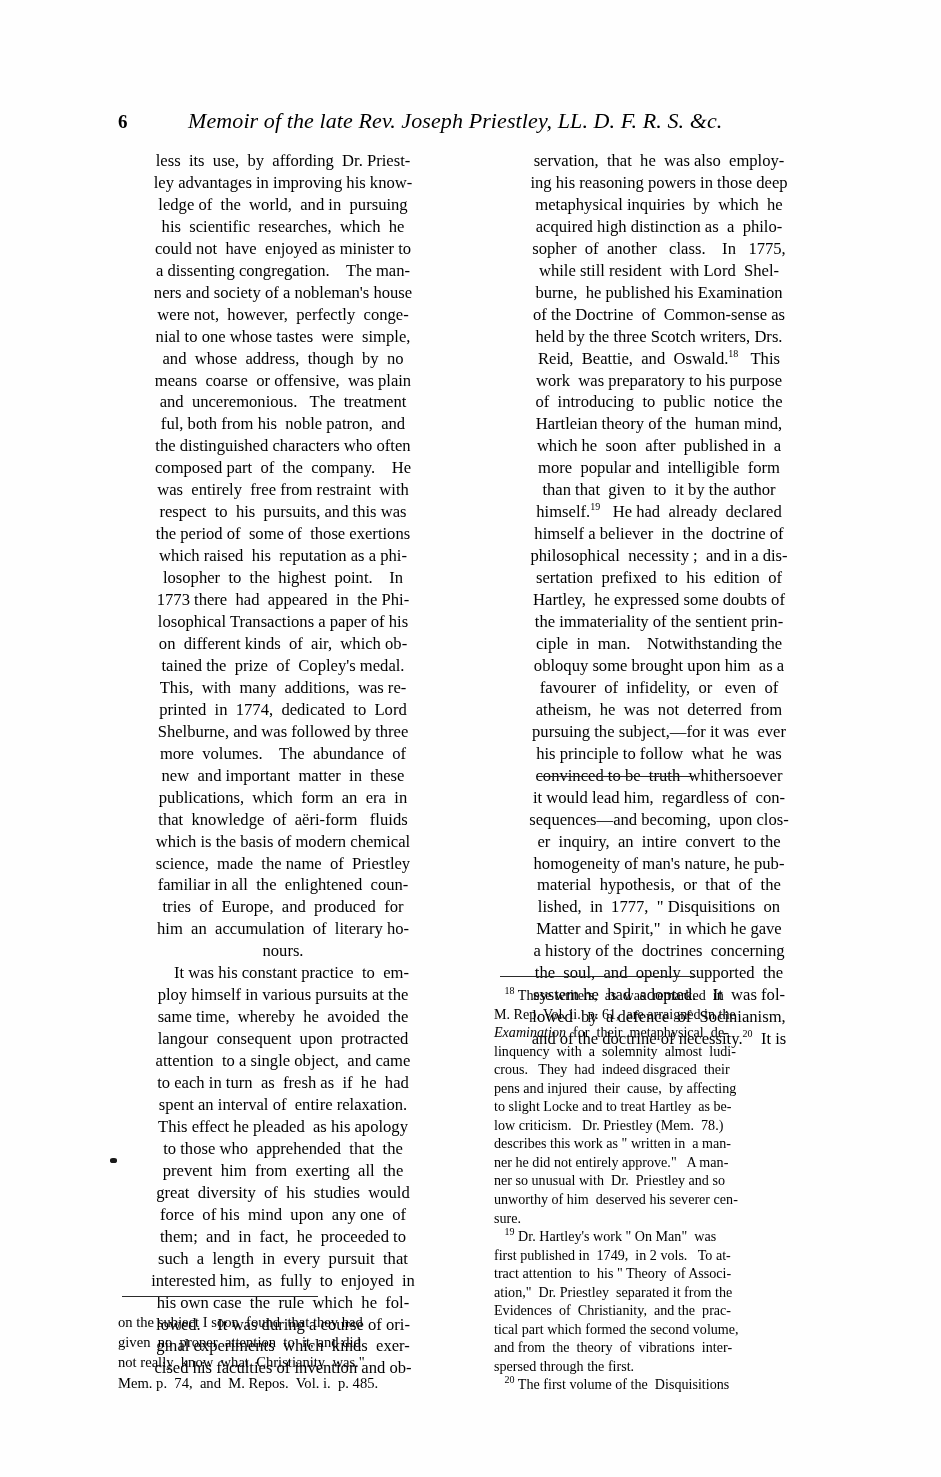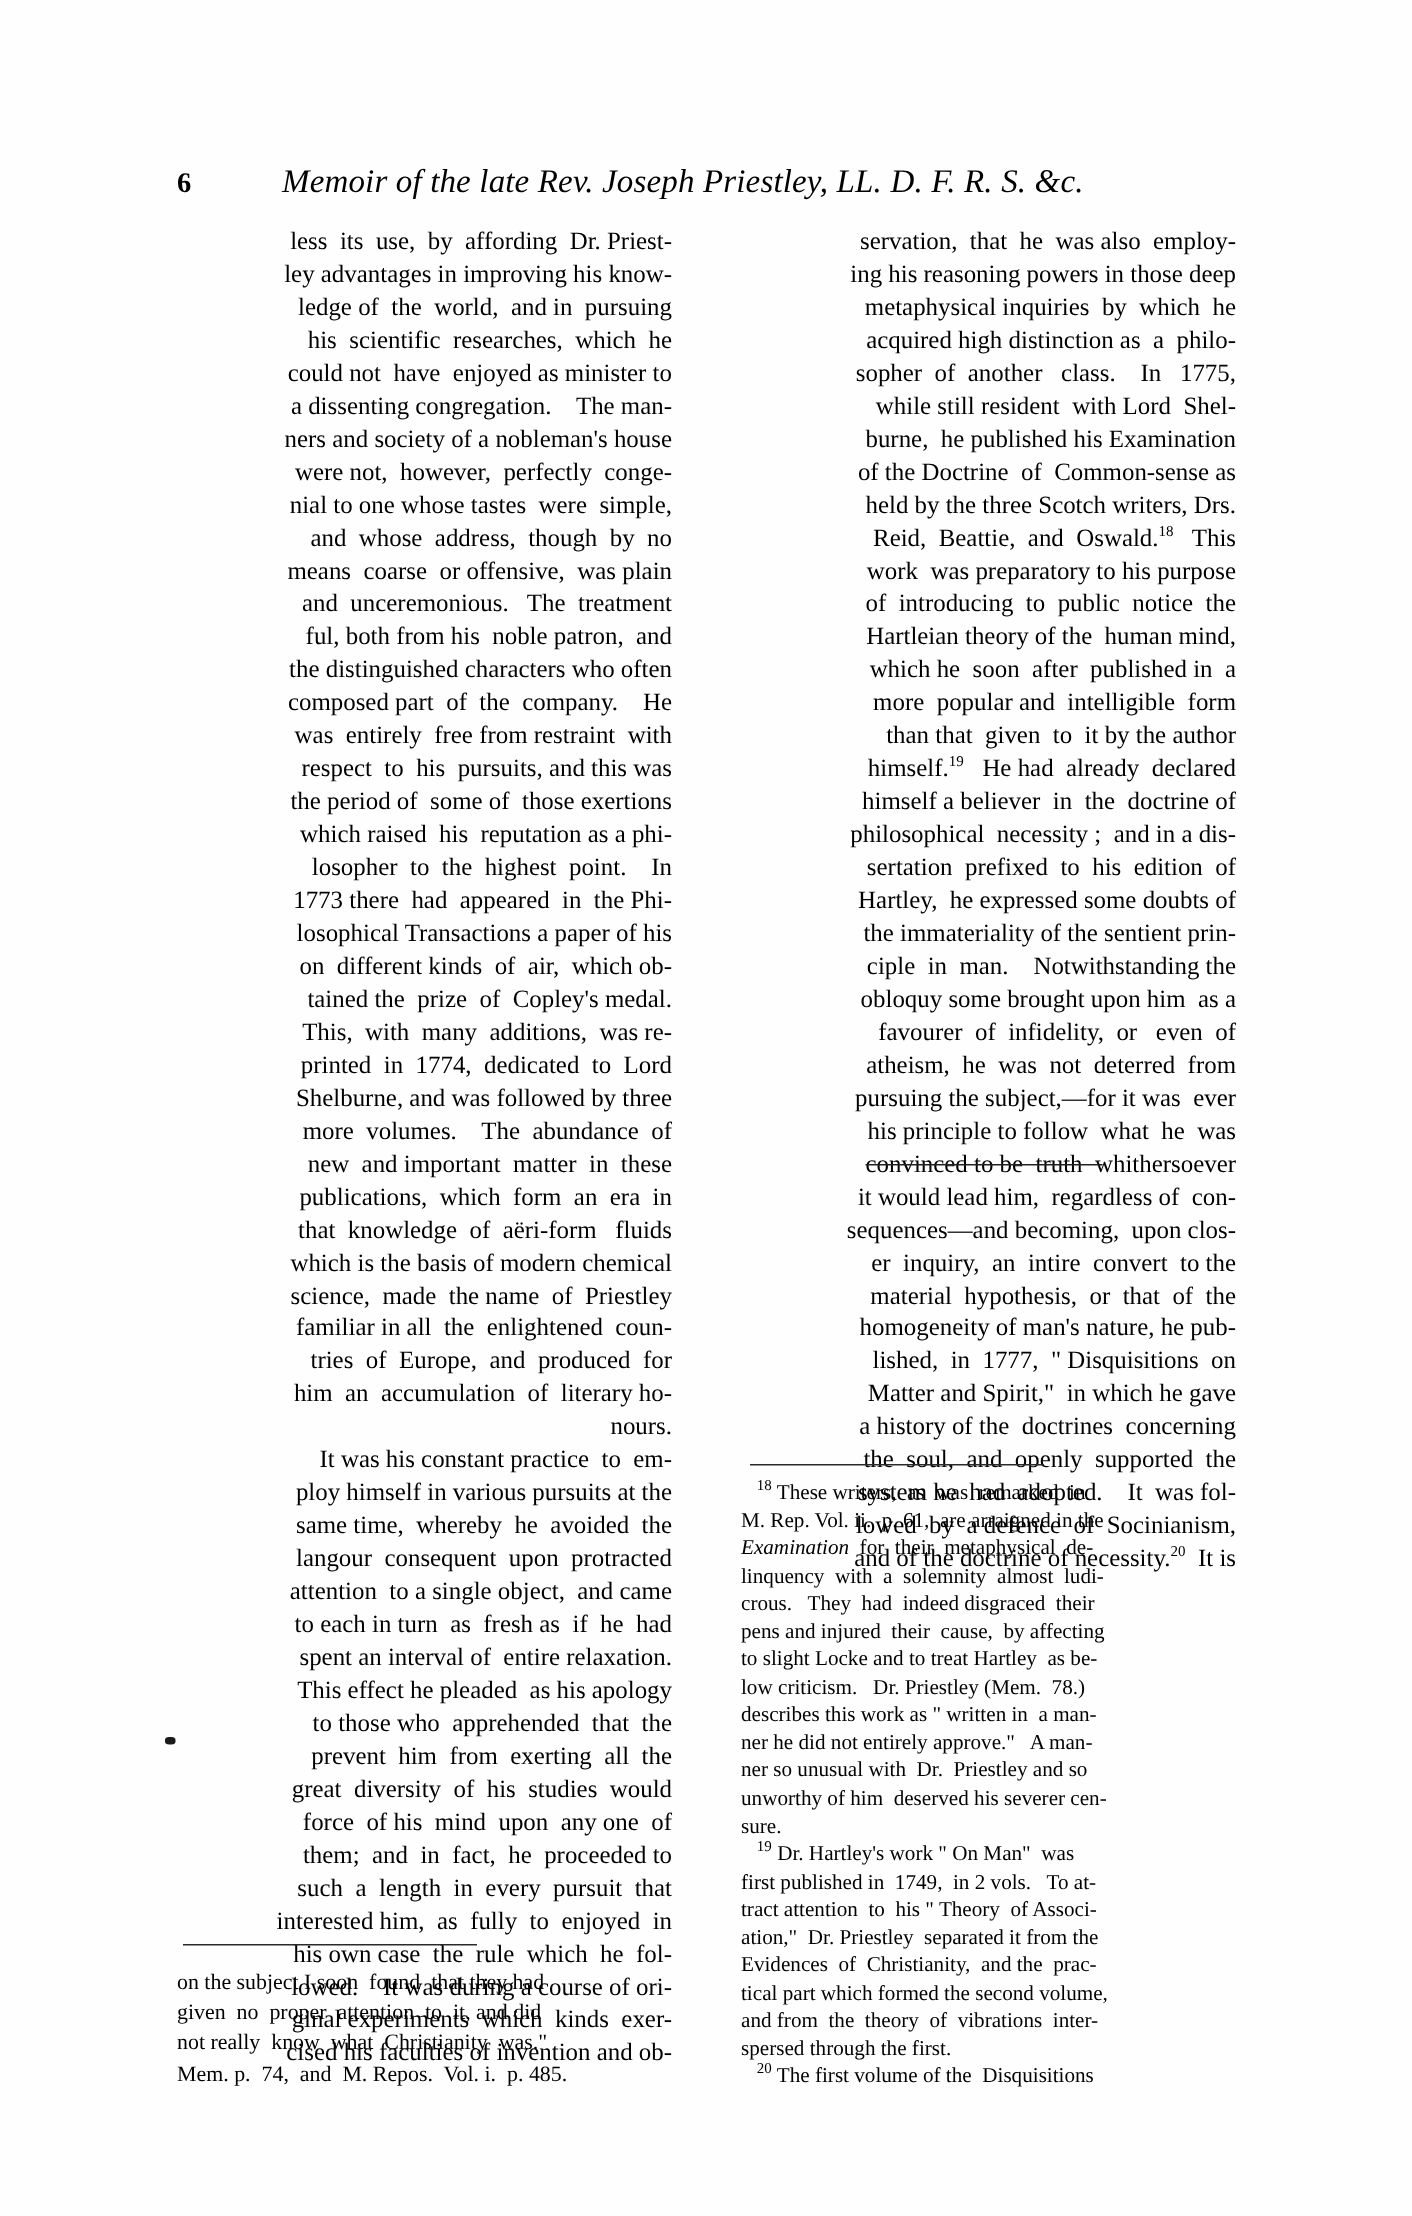--- a/index.html
+++ b/index.html
@@ -59,21 +59,21 @@
     position: absolute;
     top: 0;
     width: 330px;
   }
   .col-left  { left: 0px; }
   .col-right { left: 376px; }
 
   .body-text {
     font-size: 16.6px;
     line-height: 21.95px;
-    text-align: right;
+    text-align: center;
   }
   .body-text .ln {
     display: block;
     white-space: pre;
   }
   .indent { padding-left: 17px; }
 
   
   .ink-mark {
     position: absolute;
@@ -233,22 +233,22 @@
           <span class="ln">ciple  in  man.    Notwithstanding the</span>
           <span class="ln">obloquy some brought upon him  as a</span>
           <span class="ln">favourer  of  infidelity,  or   even  of</span>
           <span class="ln">atheism,  he  was  not  deterred  from</span>
           <span class="ln">pursuing the subject,—for it was  ever</span>
           <span class="ln">his principle to follow  what  he  was</span>
           <span class="ln"><span class="scan-strike">convinced to be  truth  whithersoever</span></span>
           <span class="ln">it would lead him,  regardless of  con-</span>
           <span class="ln">sequences—and becoming,  upon clos-</span>
           <span class="ln">er  inquiry,  an  intire  convert  to the</span>
+          <span class="ln">homogeneity of man's nature, he pub-</span>
           <span class="ln">material  hypothesis,  or  that  of  the</span>
-          <span class="ln">homogeneity of man's nature, he pub-</span>
           <span class="ln">lished,  in  1777,  " Disquisitions  on</span>
           <span class="ln">Matter and Spirit,"  in which he gave</span>
           <span class="ln">a history of the  doctrines  concerning</span>
           <span class="ln">the  soul,  and  openly  supported  the</span>
           <span class="ln">system he  had  adopted.    It  was fol-</span>
           <span class="ln">lowed  by  a defence  of  Socinianism,</span>
           <span class="ln">and of the doctrine of necessity.<span class="sup">20</span>  It is</span>
         </div>
     </div>
 

